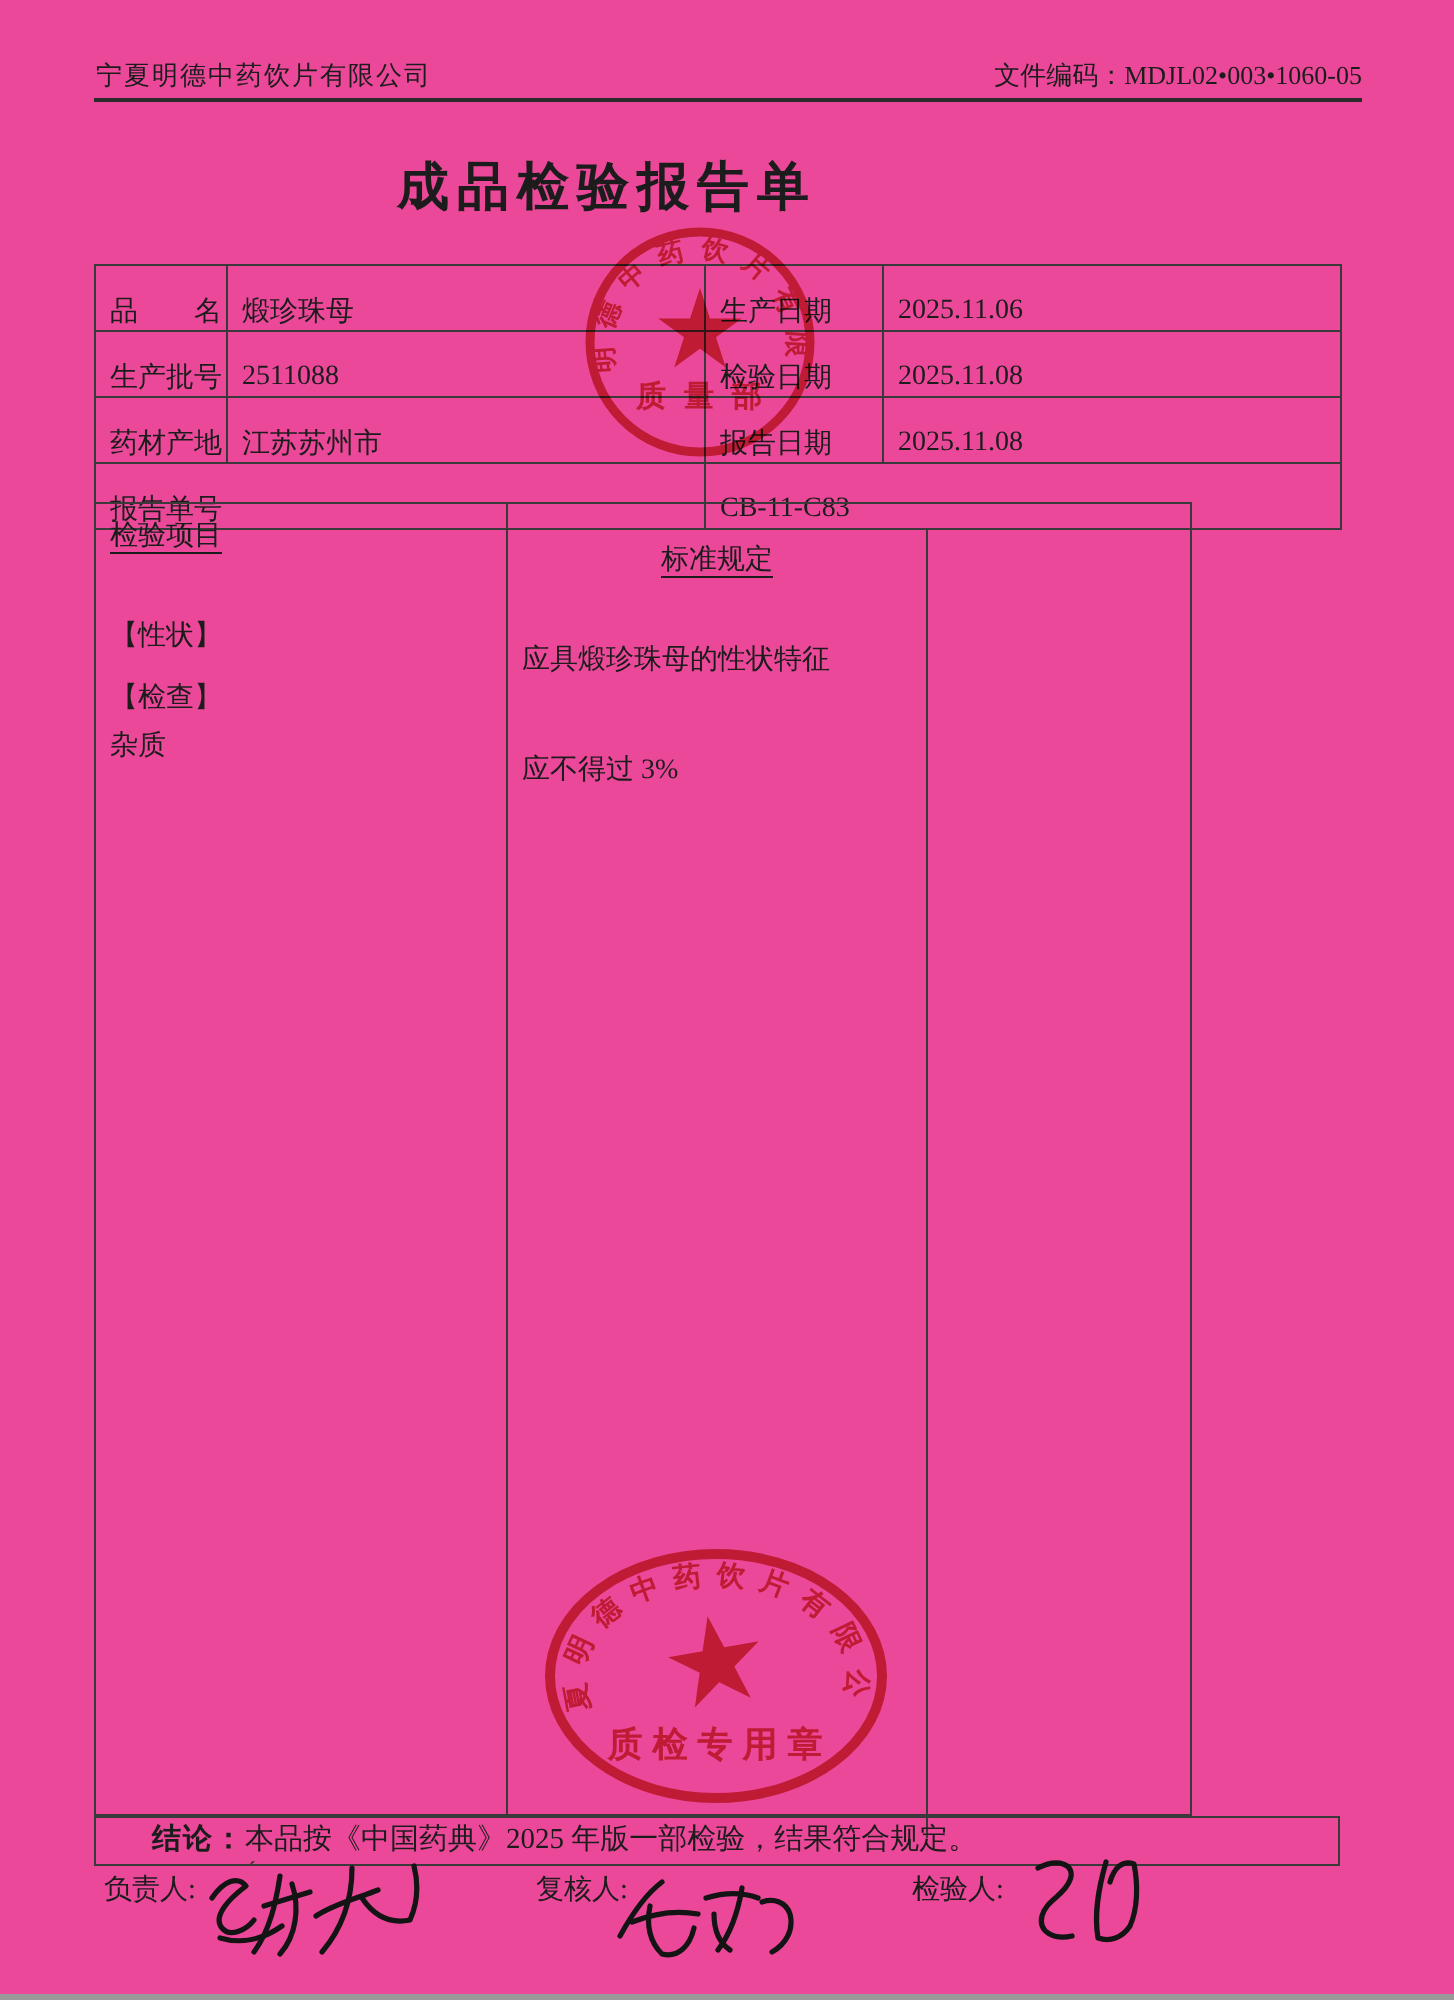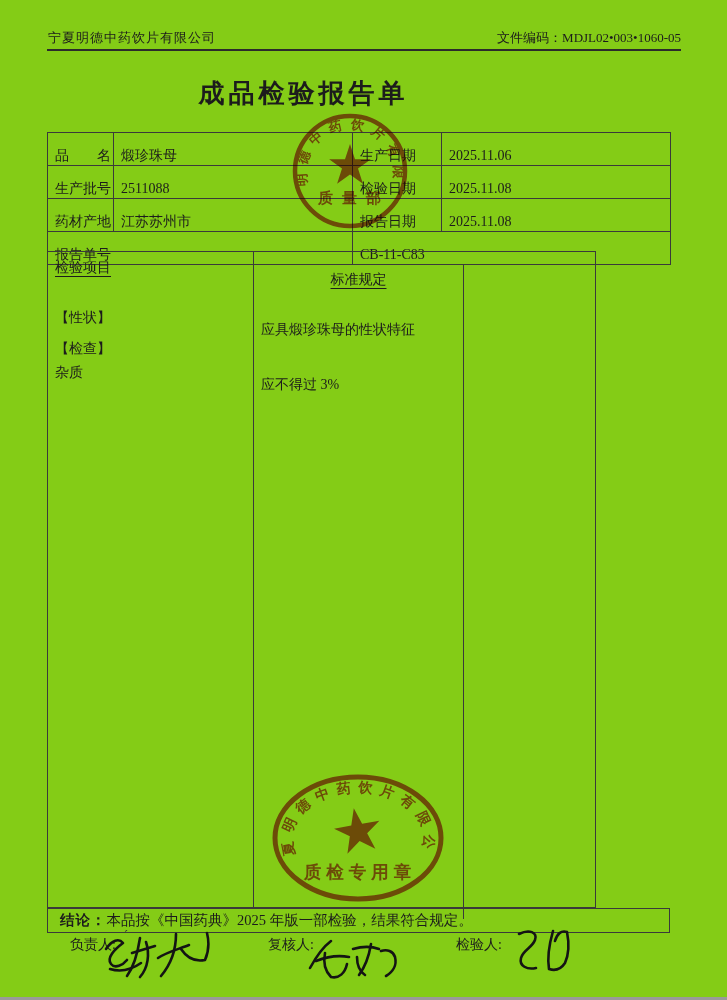--- a/index.html
+++ b/index.html
@@ -1,17 +1,17 @@
 <!DOCTYPE html>
 <html><head>
 <meta charset="utf-8">
 <style>
   html,body{margin:0;padding:0;background:#ffffff;}
   .page{
-    position:relative;width:727px;height:1000px;background:#84cc16;overflow:hidden;
+    position:relative;width:727px;height:1000px;background:#ec4899;overflow:hidden;
     font-family:"Liberation Serif","DejaVu Serif",serif;color:#1c1c1c;
   }
   .hdr-company{position:absolute;left:48px;top:29px;font-size:13px;letter-spacing:1px;}
   .hdr-code{position:absolute;right:46px;top:29px;font-size:13px;}
   .hdr-rule{position:absolute;left:47px;top:49px;width:634px;height:2px;background:#2b2b2b;}
   .doc-title{position:absolute;left:13px;top:76px;width:581px;text-align:center;
     font-size:26px;font-weight:bold;letter-spacing:4px;}
   
   table.info{position:absolute;left:47px;top:132px;border-collapse:collapse;table-layout:fixed;}
   table.info td{border:1.6px solid #3a3a3a;font-size:14px;padding:14px 0 0 7px;vertical-align:middle;}
@@ -24,24 +24,24 @@
   .dcol2{width:210px;border-right:1.6px solid #3a3a3a;margin-top:12px;}
   .dcol3{width:207px;}
   .dhead{position:absolute;top:7px;width:100%;text-align:center;
     text-decoration:underline;text-underline-offset:4px;}
   .dhead.left{width:auto;left:7px;text-align:left;}
   .dcell{position:absolute;left:7px;white-space:nowrap;}
   .r1{top:57px;} .r2{top:88px;} .r3{top:112px;}
   
   .conclusion{position:absolute;left:47px;top:908px;width:623px;height:25px;
     border:1.6px solid #3a3a3a;box-sizing:border-box;line-height:22px;font-size:14.5px;
-    padding-left:12px;}
+    padding-left:28px;}
   .conclusion b{letter-spacing:1px;}
   .sig-label{position:absolute;top:936px;font-size:14px;}
-  .sig-label.l1{left:70px;} .sig-label.l2{left:268px;} .sig-label.l3{left:456px;}
+  .sig-label.l1{left:52px;} .sig-label.l2{left:268px;} .sig-label.l3{left:456px;}
   .tick{position:absolute;left:124px;top:928px;font-size:12px;color:#333;}
   .sig{position:absolute;}
   .sig path{fill:none;stroke:#141414;stroke-width:2.6;stroke-linecap:round;stroke-linejoin:round;}
   .sig1{left:96px;top:927px;} .sig2{left:300px;top:931px;} .sig3{left:507px;top:923px;}
   
   .stamp{position:absolute;mix-blend-mode:multiply;opacity:.86;}
   .stamp-top{left:285px;top:110px;}
   .stamp-bottom{left:266px;top:770px;}
   .stamp text{font-family:"Liberation Serif","DejaVu Serif",serif;font-weight:bold;fill:#c8423a;}
   .arc-text{font-size:13px;letter-spacing:7.5px;}

